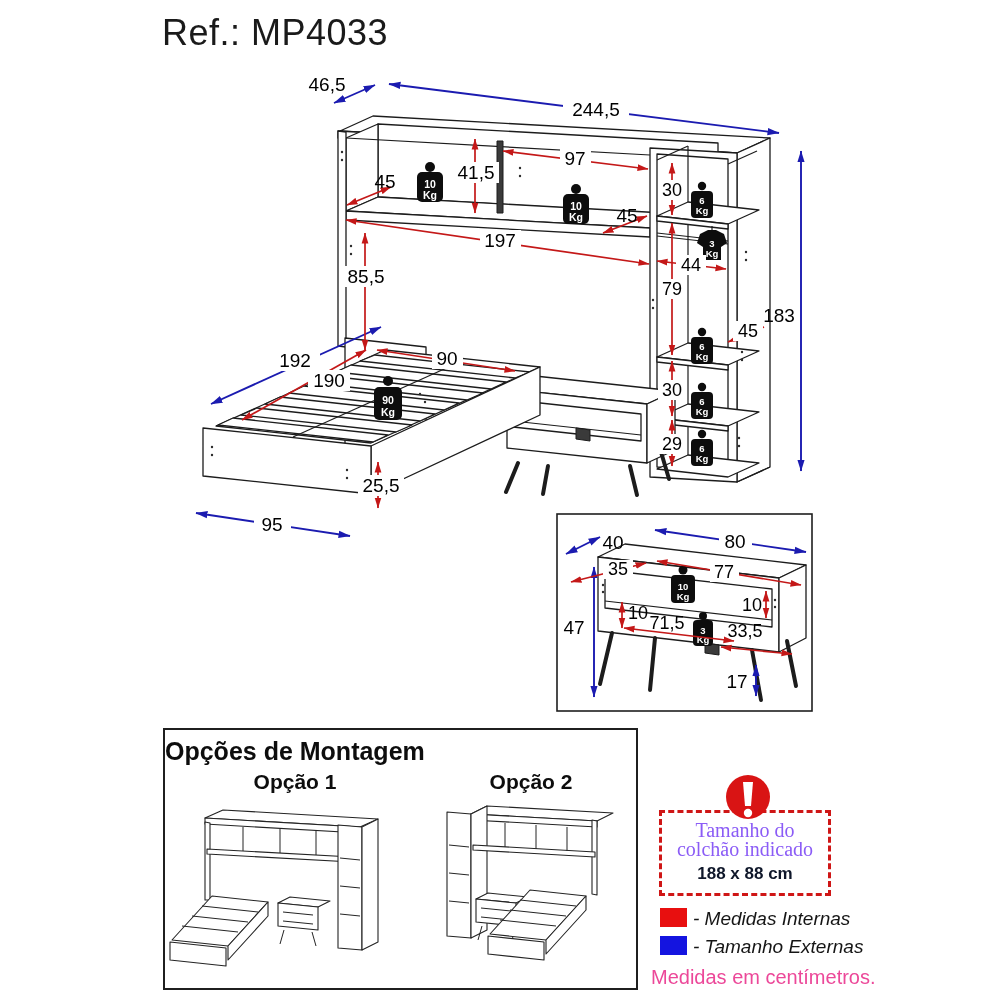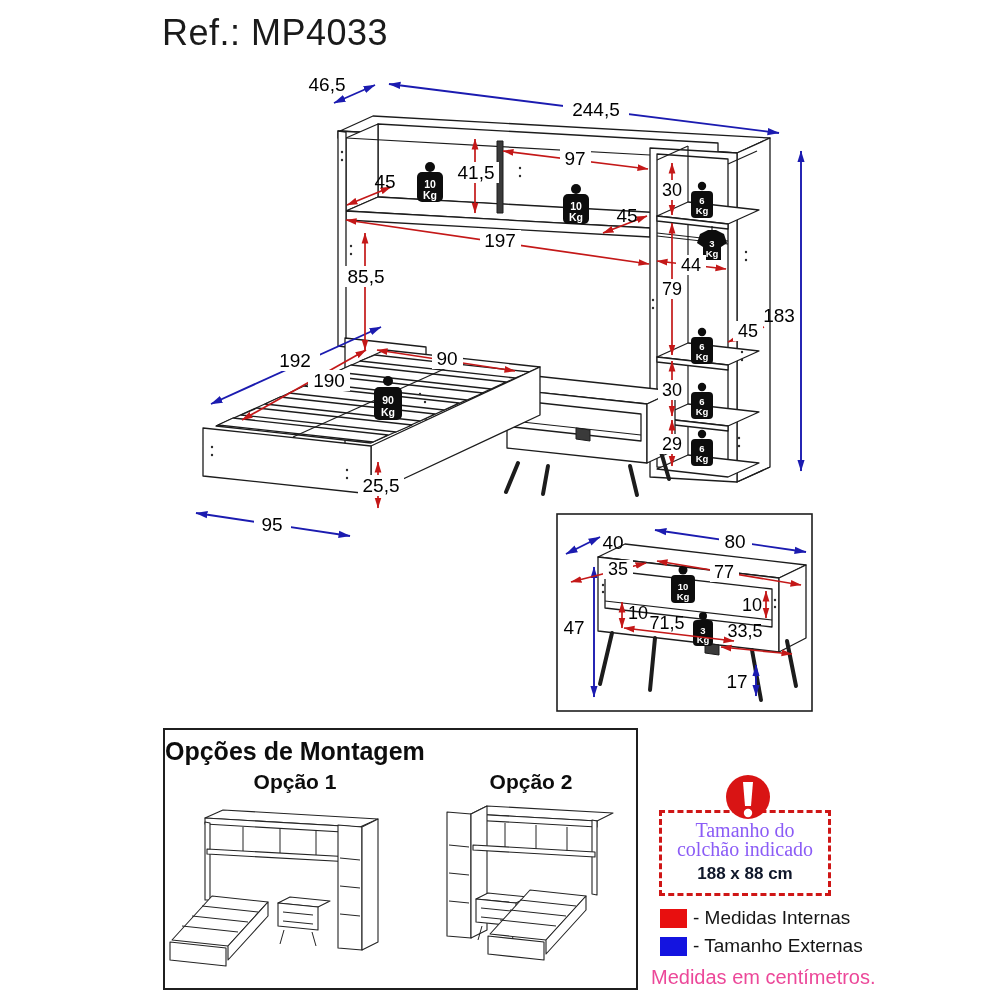--- a/index.html
+++ b/index.html
@@ -8,21 +8,21 @@
   #main-title{position:absolute;top:12px;left:162px;font-size:36px;color:#1a1a1a;letter-spacing:.5px;}
   #art{position:absolute;top:0;left:0;z-index:5;pointer-events:none;}
   .box{position:absolute;background:#fff;}
   #options-box{top:728px;left:163px;width:471px;height:258px;border:2px solid #1f1f1f;z-index:1;}
   .opt-title{position:absolute;top:7px;left:0;width:100%;text-align:left;font-weight:bold;font-size:25px;color:#0d0d0d;}
   .opt-label{position:absolute;top:40px;font-weight:bold;font-size:21px;color:#0d0d0d;transform:translateX(-50%);}
   #opt1-label{left:130px;} #opt2-label{left:366px;}
   #mattress-box{top:810px;left:659px;width:166px;height:72px;border:3px dashed #cf1616;z-index:1;text-align:center;padding-top:8px;}
   #mattress-box .m-line{font-size:20px;color:#8b5cf6;line-height:19px;font-family:Liberation Serif, serif;}
   #mattress-box .m-size{font-size:17px;font-weight:bold;color:#0f172a;margin-top:5px;}
-  .legend-row{position:absolute;z-index:1;display:flex;align-items:center;height:20px;}
+  .legend-row{position:absolute;z-index:1;display:flex;align-items:flex-start;height:20px;font-style:italic;}
   #legend-internal{top:908px;left:660px;} #legend-external{top:936px;left:660px;}
   .swatch{width:27px;height:19px;display:inline-block;margin-right:6px;}
   #swatch-red{background:#e80f0f;} #swatch-blue{background:#1414e0;}
   .legend-text{font-size:19px;color:#151515;white-space:nowrap;}
   #legend-note{position:absolute;top:966px;left:651px;font-size:20px;color:#ec4899;z-index:1;}
   
   .f{fill:#fff;stroke:#1c1c1c;stroke-width:1.3;stroke-linejoin:round;}
   .fd{fill:#3a3a3a;stroke:#1c1c1c;stroke-width:1;}
   .ln{stroke:#1c1c1c;stroke-width:1.2;fill:none;}
   .leg{stroke:#1c1c1c;stroke-width:4;fill:none;stroke-linecap:round;}

